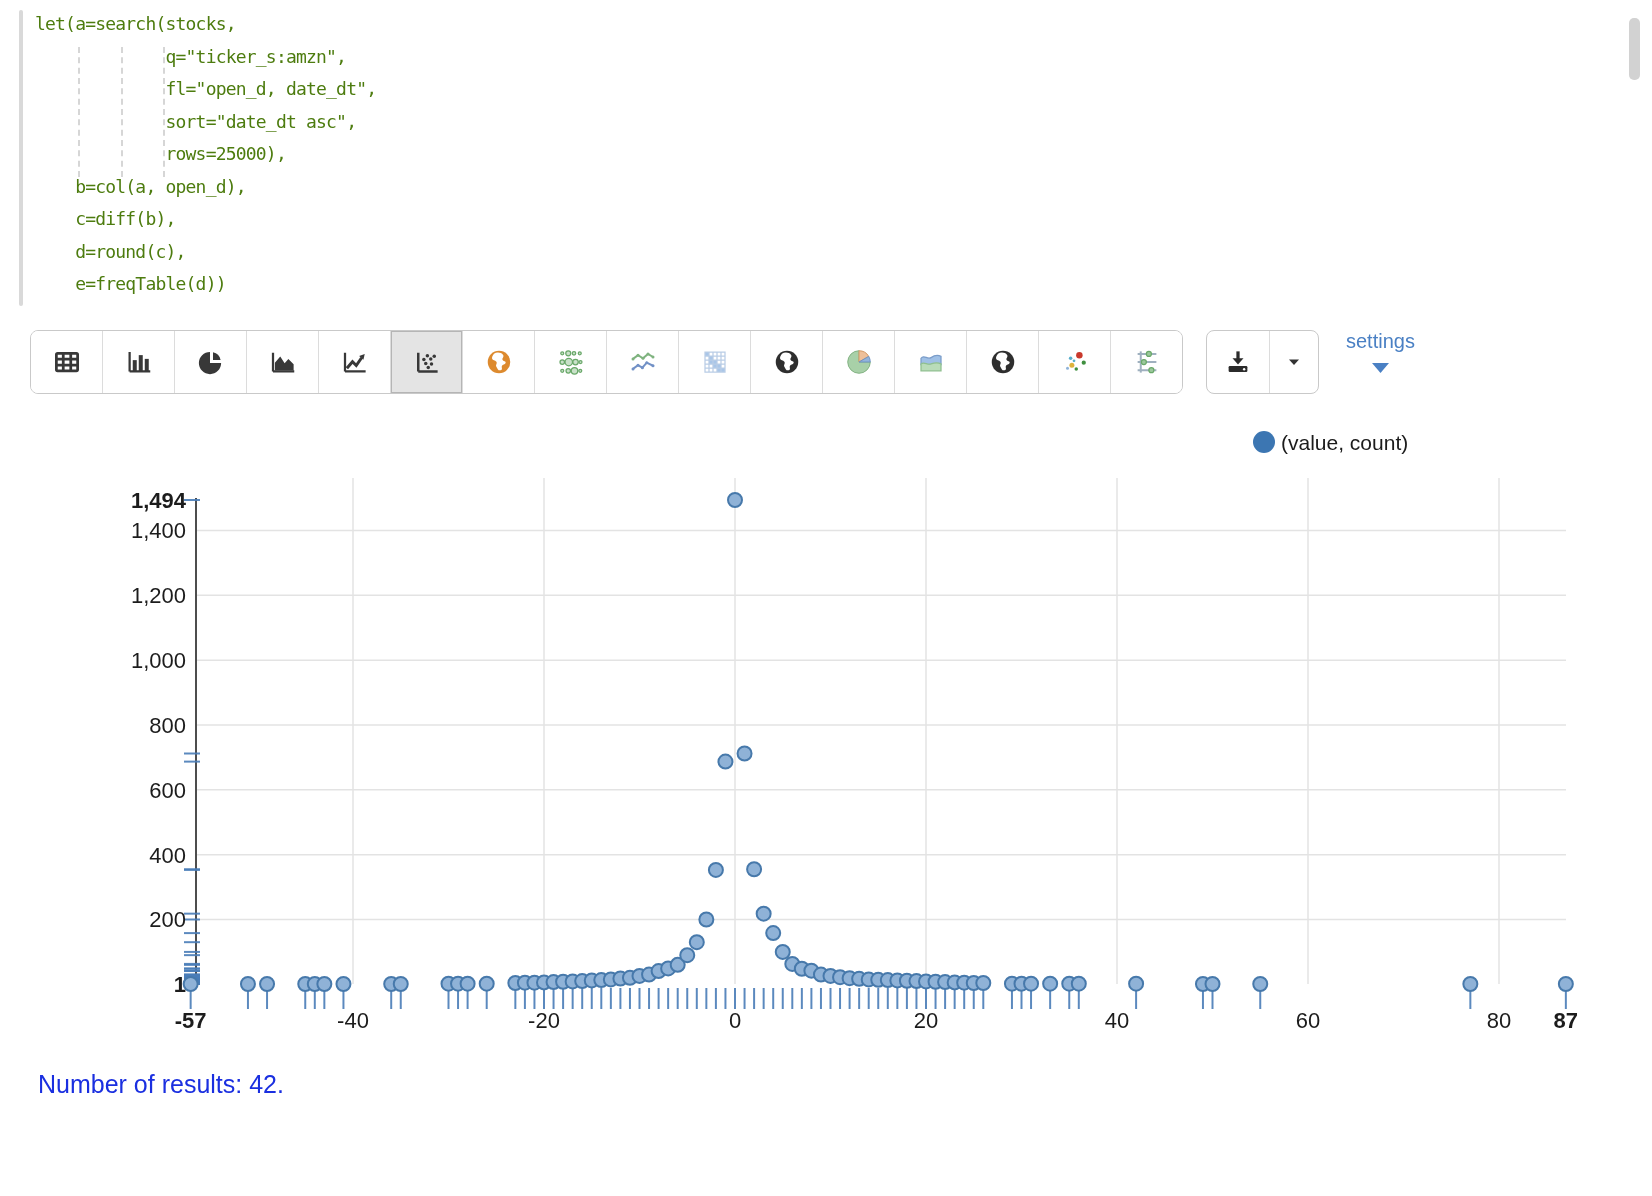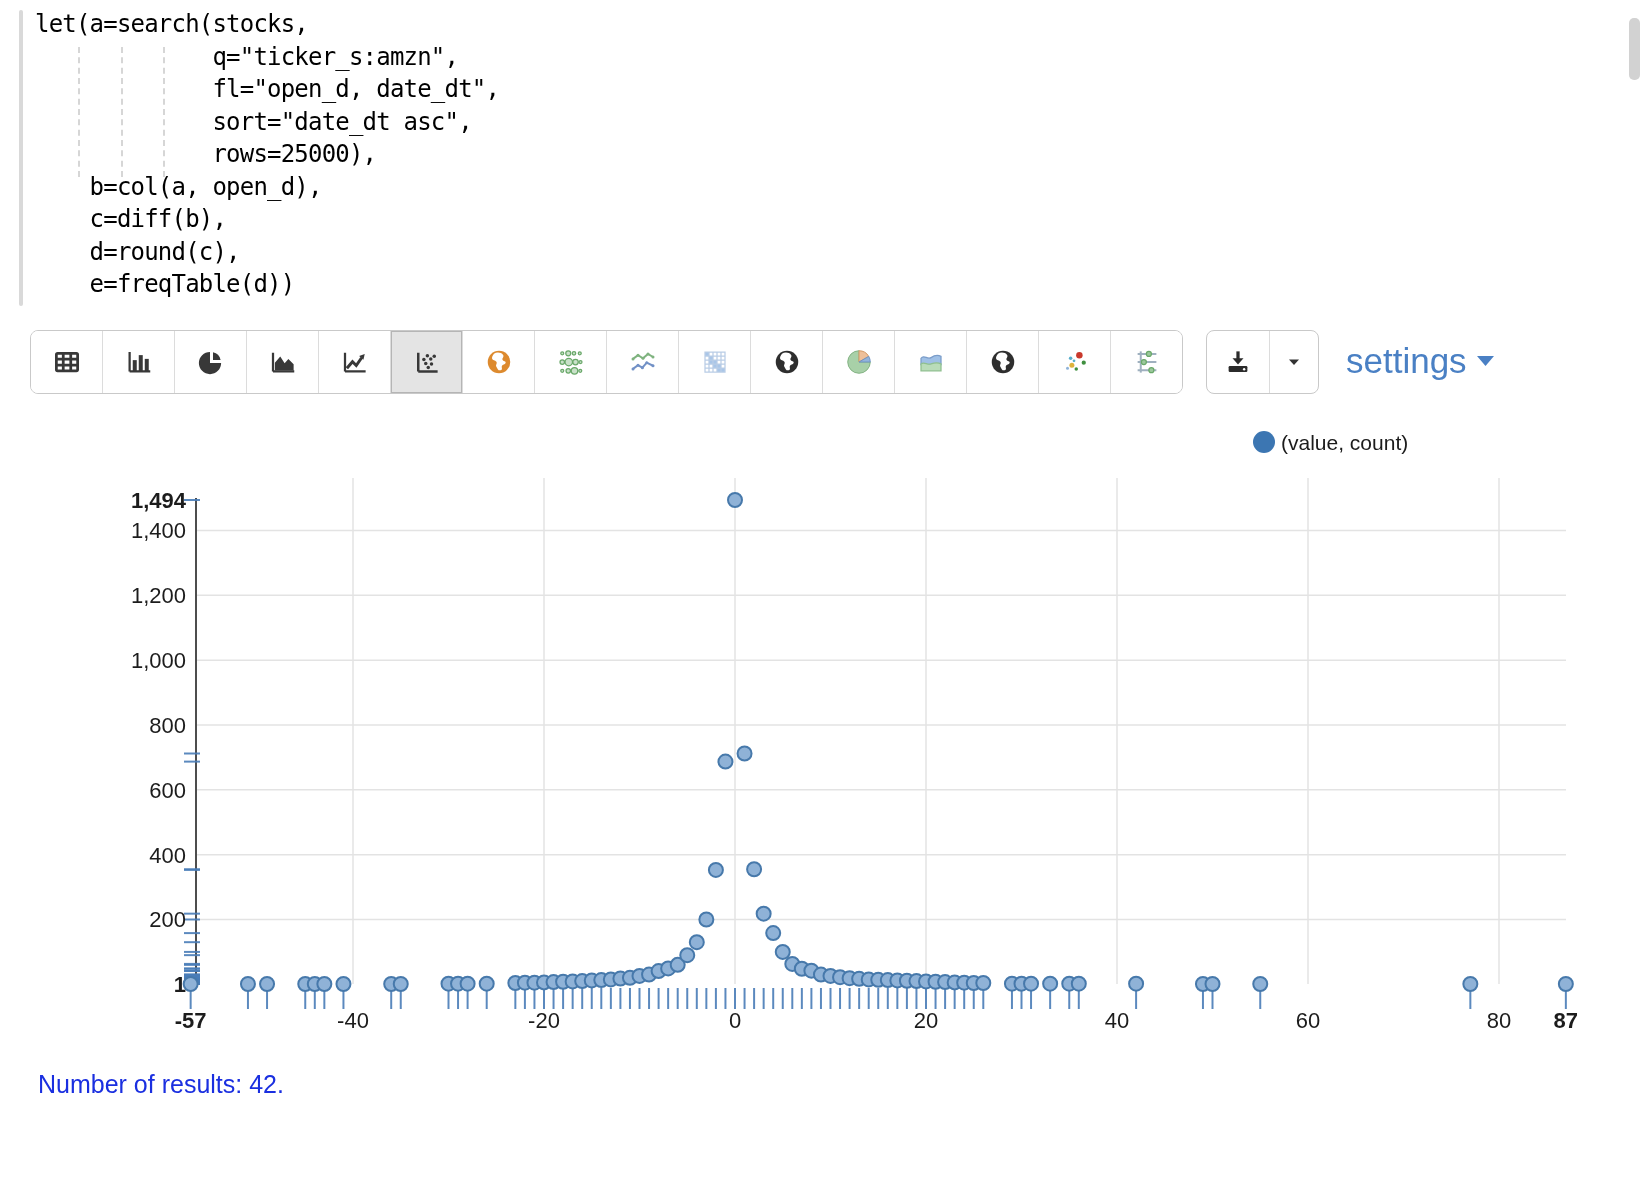--- a/index.html
+++ b/index.html
@@ -4,22 +4,22 @@
 <style>
   html,body{margin:0;padding:0;background:#fff;}
   body{width:1652px;height:1196px;position:relative;overflow:hidden;
        font-family:"Liberation Sans",sans-serif;color:#1a1a1a;}
 
   
   .codewrap{position:absolute;left:0;top:6px;width:1652px;height:308px;}
   .gutter{position:absolute;left:19px;top:4px;width:4px;height:296px;
           background:#d9d9d9;border-radius:2px;}
   #code-pre{position:absolute;left:35px;top:2px;margin:0;
-            font-family:"DejaVu Sans Mono",monospace;font-size:24px;
-            letter-spacing:-0.8px;line-height:32.5px;color:#000000;white-space:pre;}
+            font-family:"DejaVu Sans Mono",monospace;font-size:18px;
+            letter-spacing:-0.8px;line-height:32.5px;color:#4d7c0f;white-space:pre;}
   .guide{position:absolute;top:41px;height:130px;width:0;
          border-left:2px dashed #d6d6d6;}
   .g1{left:78px}.g2{left:121px}.g3{left:163px}
   .scrollthumb{position:absolute;left:1629px;top:12px;width:11px;height:62px;
                background:#d2d2d2;border-radius:5px;}
 
   
   .toolbar{position:absolute;left:30px;top:330px;display:flex;
            border:1px solid #c9c9c9;border-radius:8px;background:#fff;}
   .tbtn{width:71px;height:62px;display:flex;align-items:center;justify-content:center;
@@ -31,21 +31,21 @@
 
   .dlgroup{position:absolute;left:1206px;top:330px;height:62px;display:flex;
            border:1px solid #c9c9c9;border-radius:8px;background:#fff;}
   .dlbtn{width:62px;display:flex;align-items:center;justify-content:center;cursor:pointer;
          border-radius:7px 0 0 7px;}
   .dlcaret{width:48px;display:flex;align-items:center;justify-content:center;cursor:pointer;
            border-left:1px solid #dcdcdc;border-radius:0 7px 7px 0;}
   .dlbtn svg,.dlcaret svg{display:block;}
 
   .settings{position:absolute;left:1346px;top:330px;height:62px;display:flex;
-            align-items:center;gap:10px;font-size:35px;cursor:pointer;}
+            align-items:center;gap:10px;font-size:20px;cursor:pointer;flex-direction:column;}
 
   
   #chart-svg{position:absolute;left:0;top:410px;}
   #chart-svg text{font-family:"Liberation Sans",sans-serif;}
 
   .results{position:absolute;left:38px;top:1070px;font-size:25px;}
 </style>
 </head>
 <body>
 

